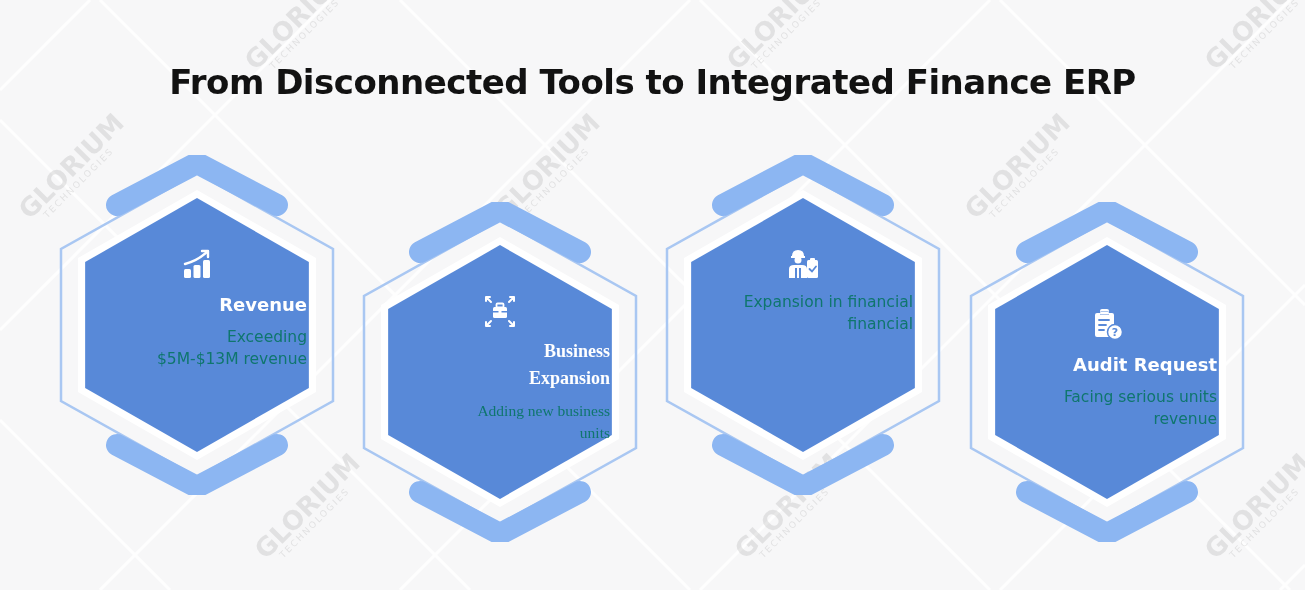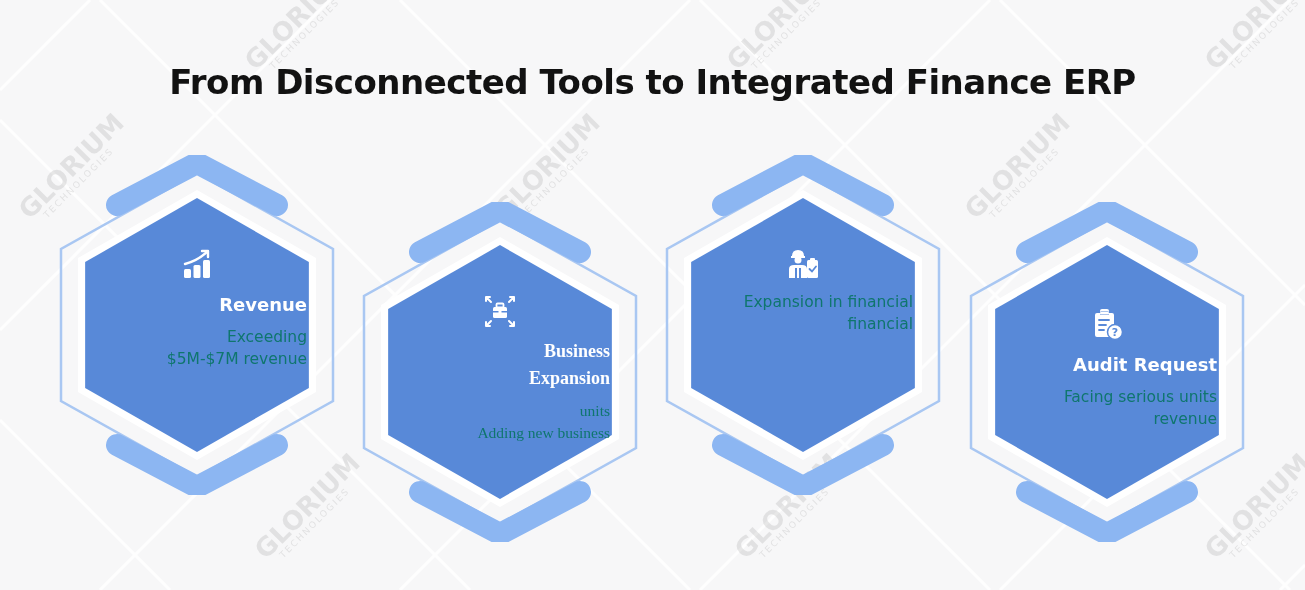--- a/index.html
+++ b/index.html
@@ -71,21 +71,21 @@
     <svg class="card-icon" viewBox="0 0 34 34">
       <rect x="4" y="22" width="7" height="9" rx="1.5" fill="#fff"></rect>
       <rect x="13.5" y="18" width="7" height="13" rx="1.5" fill="#fff"></rect>
       <rect x="23" y="13" width="7" height="18" rx="1.5" fill="#fff"></rect>
       <path d="M5 17 Q17 14 27 5" stroke="#fff" stroke-width="2.4" fill="none" stroke-linecap="round"></path>
       <path d="M22 4 L28 4 L28 10" stroke="#fff" stroke-width="2.4" fill="none" stroke-linecap="round" stroke-linejoin="round"></path>
     </svg>
     <div class="card-title">Revenue</div>
     <div class="card-desc">
       <div>Exceeding</div>
-      <div>$5M-$7M revenue</div>
+      <div>$5M-$13M revenue</div>
     </div>
   </div>
 </div>
 
 <div class="card" style="left:350px;top:202px;font-family:Liberation Serif, serif;">
   <svg class="shape" width="300" height="340" viewBox="0 0 300 340">
     <polygon points="150,18 286,94 286,246 150,322 14,246 14,94" fill="none" stroke="#a9c7f2" stroke-width="2.5"></polygon>
     <path d="M70 50 L150 8 L230 50" fill="none" stroke="#8cb6f2" stroke-width="22" stroke-linecap="round"></path>
     <path d="M70 290 L150 332 L230 290" fill="none" stroke="#8cb6f2" stroke-width="22" stroke-linecap="round"></path>
     <polygon points="150,35 269,103 269,237 150,305 31,237 31,103" fill="#ffffff"></polygon>
@@ -100,22 +100,22 @@
       <g stroke="#fff" stroke-width="2" stroke-linecap="round" fill="none">
         <path d="M8 8 L3 3 M3 3 L3 7 M3 3 L7 3"></path>
         <path d="M26 8 L31 3 M31 3 L27 3 M31 3 L31 7"></path>
         <path d="M8 27 L3 32 M3 32 L3 28 M3 32 L7 32"></path>
         <path d="M26 27 L31 32 M31 32 L27 32 M31 32 L31 28"></path>
       </g>
     </svg>
     <div class="card-title">Business</div>
     <div class="card-title">Expansion</div>
     <div class="card-desc">
+      <div>Adding new business</div>
       <div>units</div>
-      <div>Adding new business</div>
     </div>
   </div>
 </div>
 
 <div class="card" style="left:653px;top:155px;">
   <svg class="shape" width="300" height="340" viewBox="0 0 300 340">
     <polygon points="150,18 286,94 286,246 150,322 14,246 14,94" fill="none" stroke="#a9c7f2" stroke-width="2.5"></polygon>
     <path d="M70 50 L150 8 L230 50" fill="none" stroke="#8cb6f2" stroke-width="22" stroke-linecap="round"></path>
     <path d="M70 290 L150 332 L230 290" fill="none" stroke="#8cb6f2" stroke-width="22" stroke-linecap="round"></path>
     <polygon points="150,35 269,103 269,237 150,305 31,237 31,103" fill="#ffffff"></polygon>

